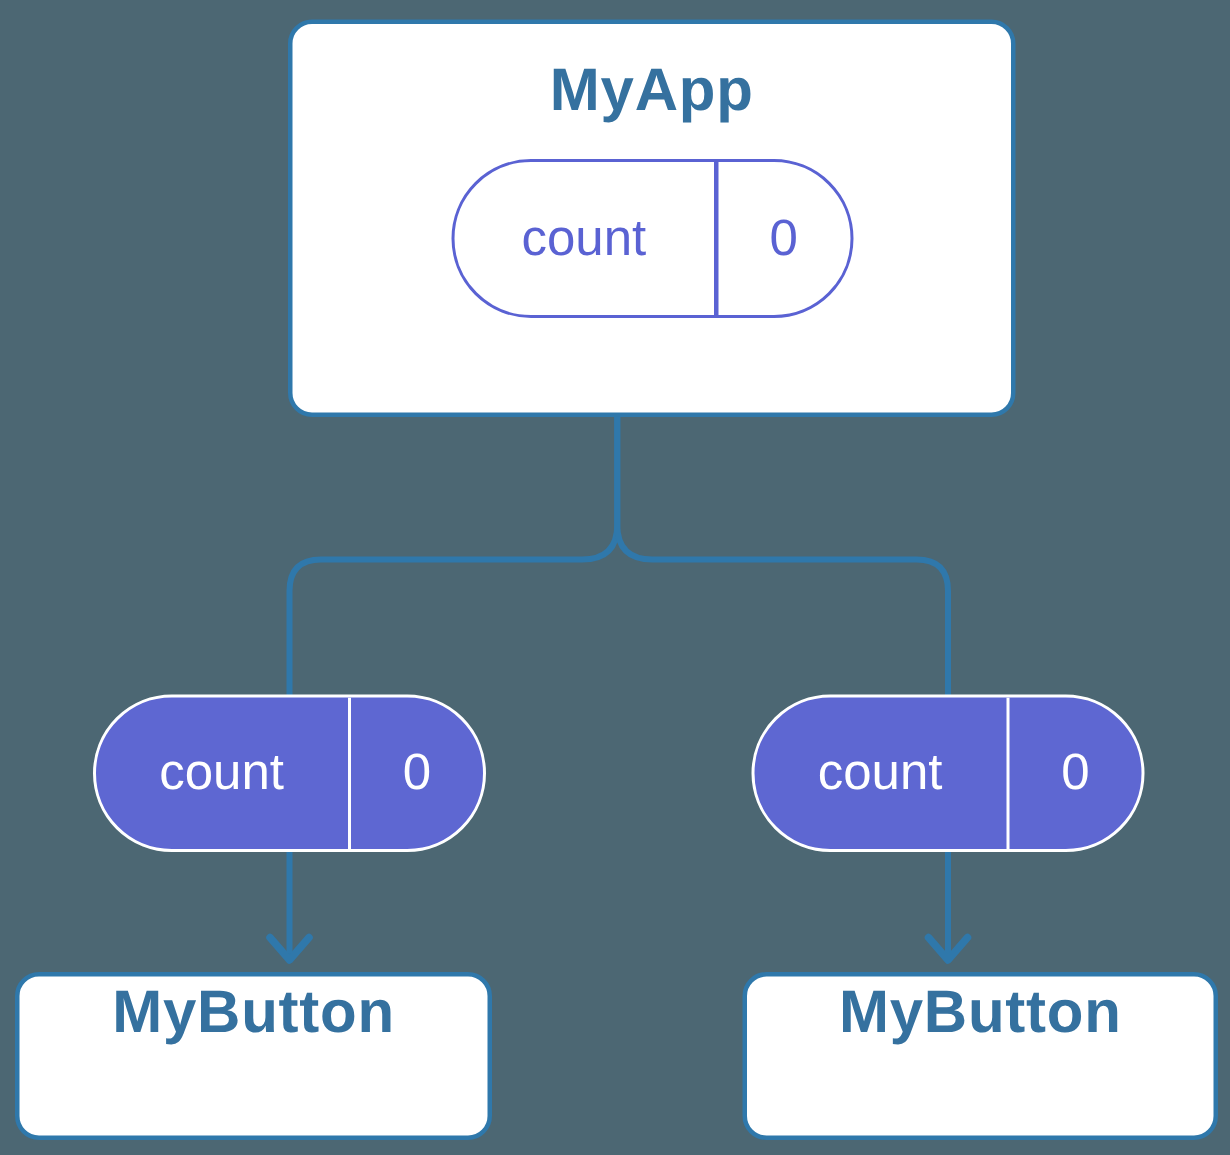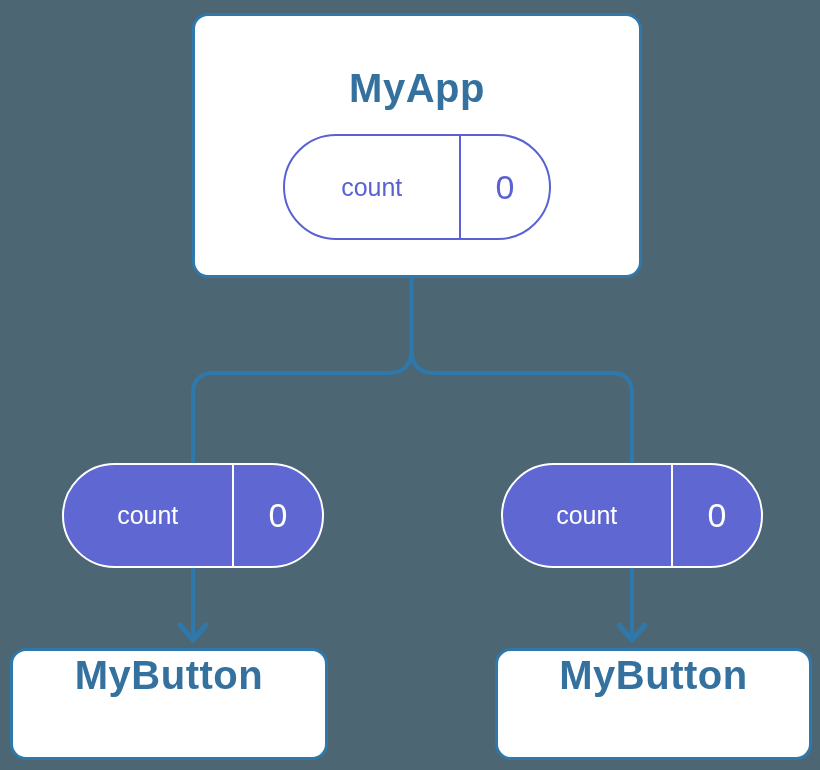--- a/index.html
+++ b/index.html
@@ -27,23 +27,23 @@
   .connectors .branch{stroke-width:4px;}
   .connectors .arrowhead{stroke-width:5px;stroke-linecap:round;stroke-linejoin:round;}
   .node{
     position:absolute;
     background:var(--white);
     border:3px solid var(--line);
     border-radius:16px;
     z-index:2;
   }
   .node-root{
-    left:192px;top:13px;width:450px;height:265px;
+    left:192px;top:13px;width:485px;height:265px;
     display:flex;flex-direction:column;align-items:center;
-    padding-top:48px;
+    padding-top:20px;
   }
   .node-title{
     font-size:40px;font-weight:700;line-height:48px;
     color:var(--title-blue);
     letter-spacing:0.5px;
   }
   .node-leaf{
     display:flex;align-items:flex-start;justify-content:center;
   }
   .node-leaf-left{left:10px;top:648px;width:318px;height:112px;}
@@ -65,21 +65,21 @@
     position:absolute;
     width:262px;height:105px;
     background:var(--purple-fill);
     border:2.5px solid var(--white);
     color:var(--white);
   }
   .pill-solid-left{left:62px;top:463px;}
   .pill-solid-right{left:501px;top:463px;}
   .pill-key{
     flex:1;display:flex;align-items:center;justify-content:center;
-    font-size:25px;
+    font-size:34px;
   }
   .pill-divider{
     width:2.5px;flex:0 0 2.5px;
     background:currentColor;
   }
   .pill-value{
     flex:0 0 88px;display:flex;align-items:center;justify-content:center;
     font-size:34px;
   }
 </style>

